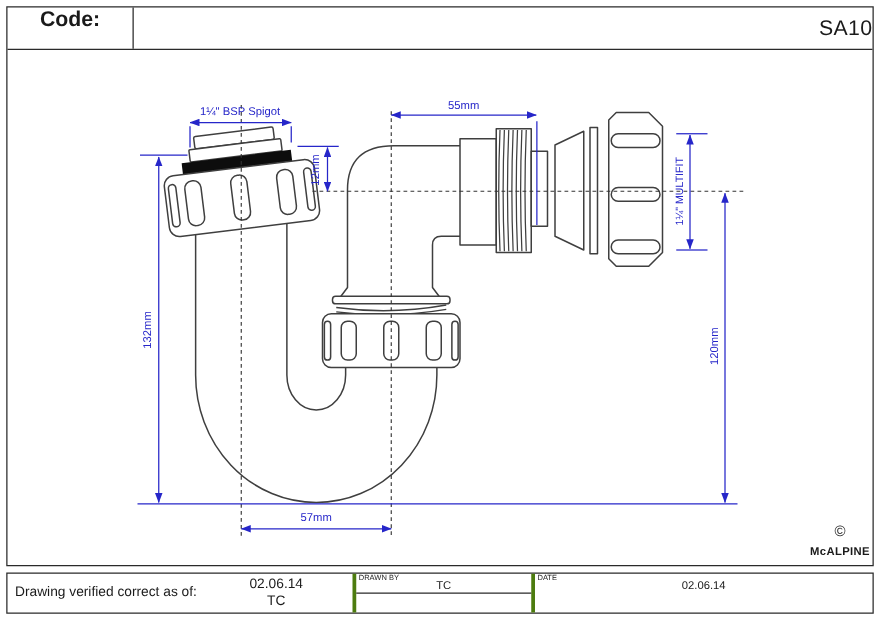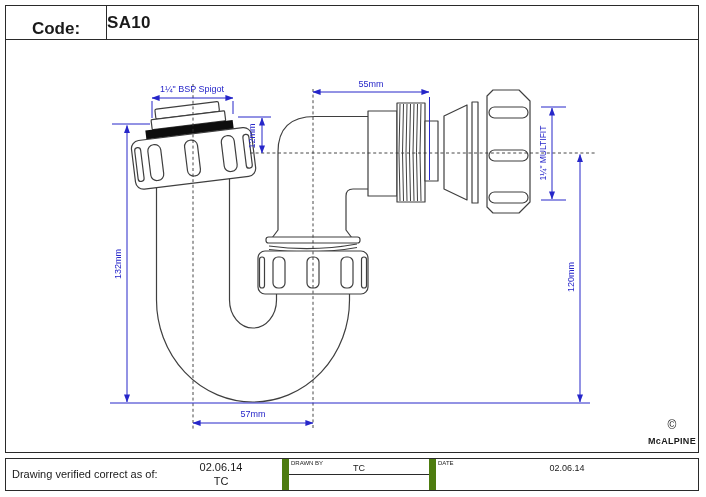--- a/index.html
+++ b/index.html
@@ -7,30 +7,30 @@
     width:706px;height:497px;position:relative;background:#fff;
     font-family:"Liberation Sans",sans-serif;color:#1a1a1a;overflow:hidden;
   }
   .main-frame{
     position:absolute;left:5px;top:5px;width:692px;height:446px;
     border:1.5px solid #2a2a2a;background:#fff;
   }
   .header-row{display:flex;height:33px;border-bottom:1.5px solid #2a2a2a;}
   .code-cell{
     width:100px;border-right:1.5px solid #2a2a2a;display:flex;
-    align-items:flex-end;justify-content:center;font-size:17px;font-weight:bold;
-  }
-  .title-cell{flex:1;display:flex;align-items:center;justify-content:flex-start;
-    font-size:17px;font-weight:bold;letter-spacing:.3px;}
+    align-items:flex-start;justify-content:center;font-size:17px;font-weight:bold;
+  }
+  .title-cell{flex:1;display:flex;align-items:center;justify-content:flex-end;
+    font-size:17px;font-weight:normal;letter-spacing:.3px;}
   svg.sheet{position:absolute;left:0;top:0;}
   .bottom-block{
     position:absolute;left:5px;top:458px;width:692px;height:31px;
     border:1.5px solid #2a2a2a;display:flex;background:#fff;
   }
-  .tb-col{position:relative;border-right:7px solid #4d7c0f;}
+  .tb-col{position:relative;border-right:3px solid #4d7c0f;}
   .tb-col:last-child{border-right:none;flex:1;}
   .tb-col1{width:276px;}
   .tb-col2{width:140px;}
   .tb-col3{width:139px;}
   .verified-label{position:absolute;left:6px;top:9px;font-size:11px;}
   .verified-date{position:absolute;left:160px;top:1px;width:110px;
     text-align:center;font-size:11px;line-height:14px;}
   .tb-sub{position:relative;height:15px;}
   .tb-sub-top{border-bottom:1px solid #2a2a2a;height:15px;}
   .tb-label{position:absolute;top:1px;left:2px;font-size:6px;color:#222;}

